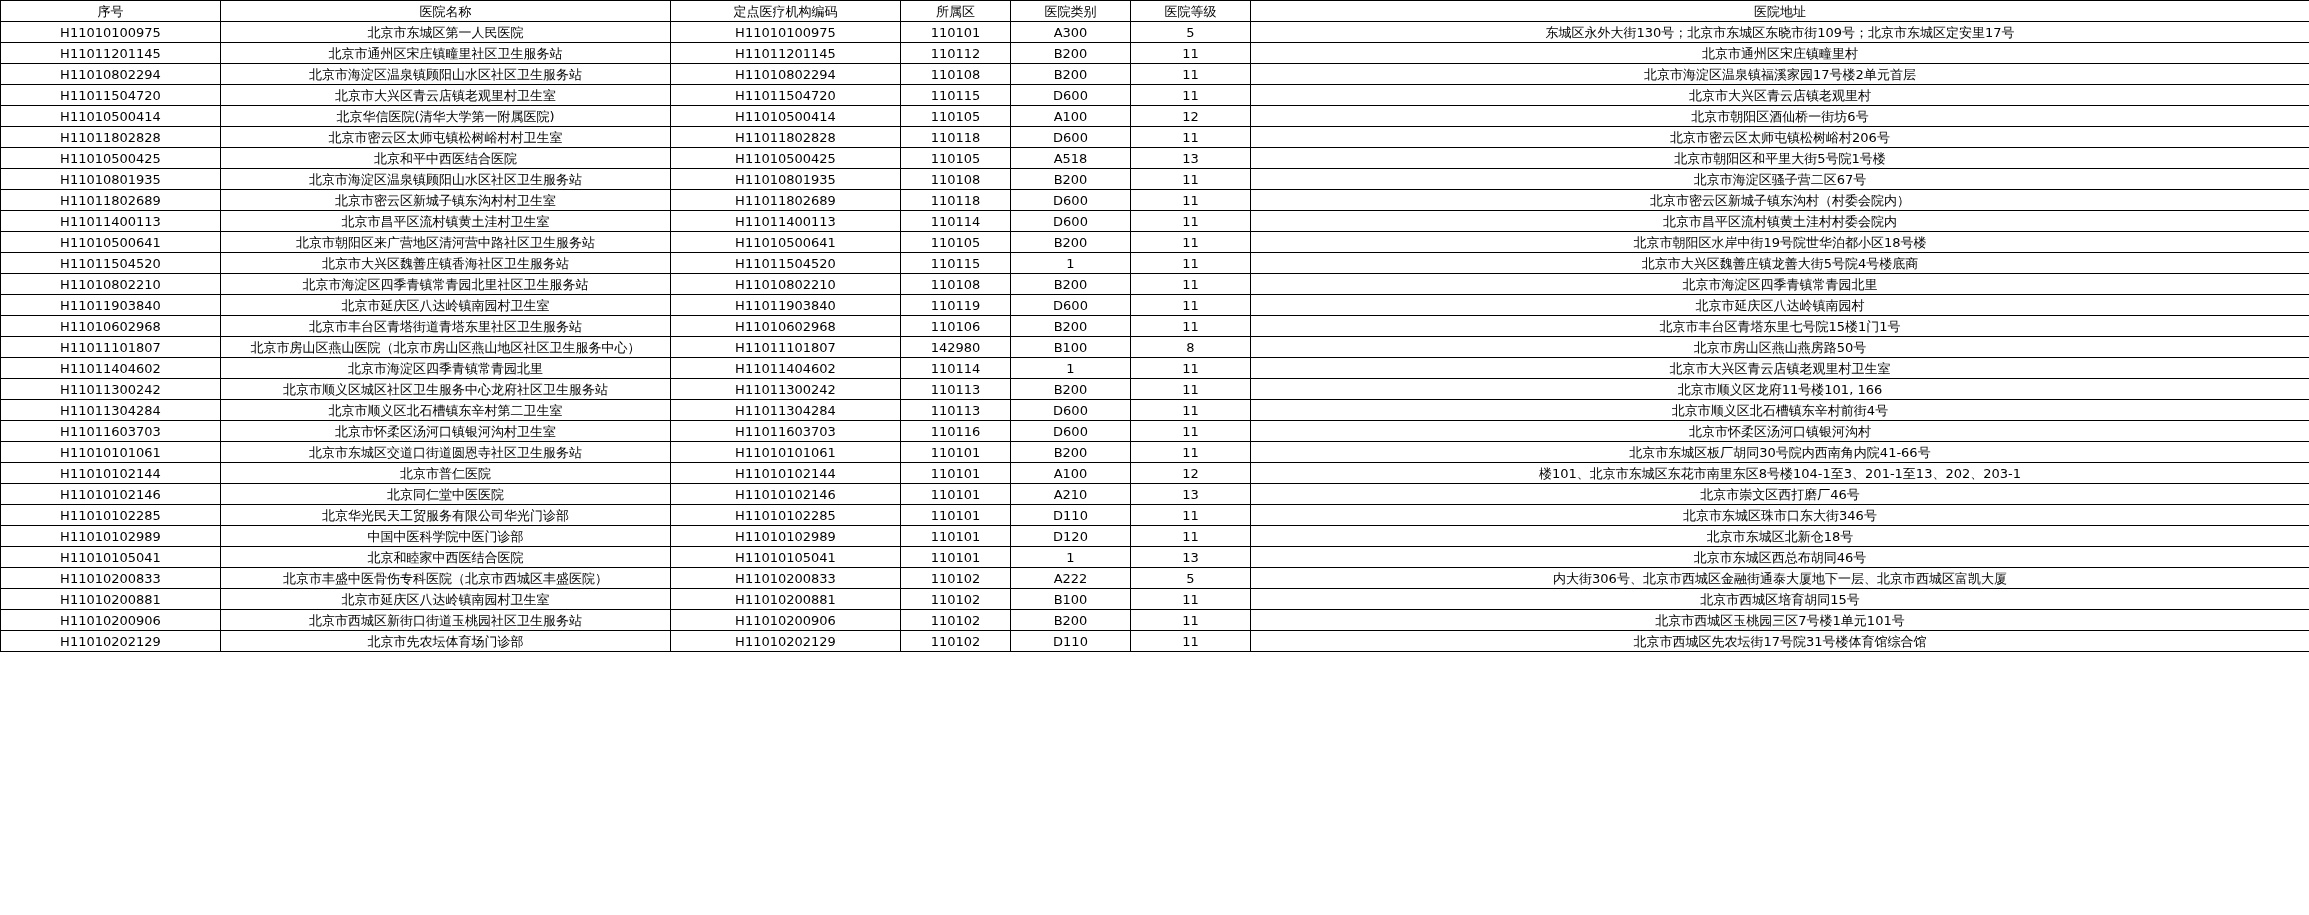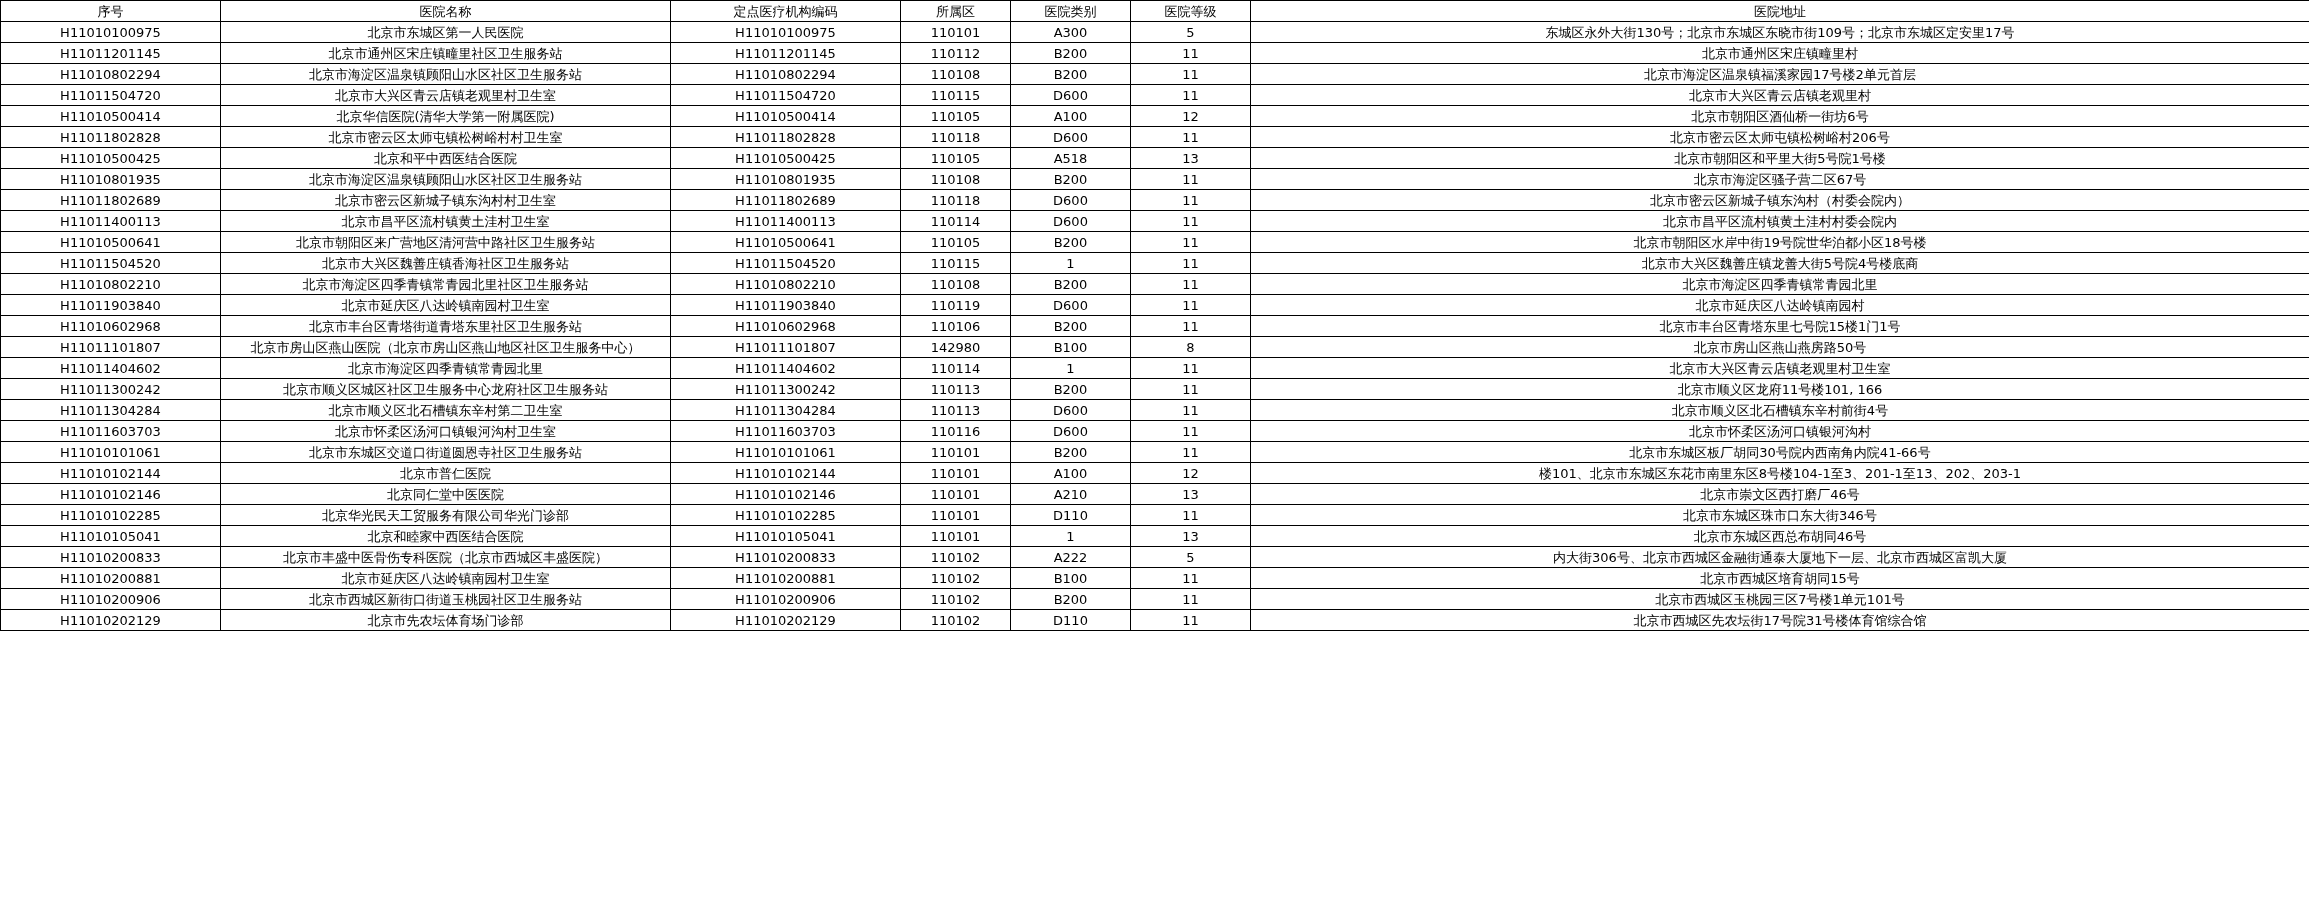--- a/index.html
+++ b/index.html
@@ -293,20 +293,29 @@
         <tr>
           <td class="code">H11010102285</td>
           <td>北京华光民天工贸服务有限公司华光门诊部</td>
           <td class="code">H11010102285</td>
           <td class="code">110101</td>
           <td>D110</td>
           <td class="num">11</td>
           <td class="addr">北京市东城区珠市口东大街346号</td>
         </tr>
         <tr>
+          <td class="code">H11010102989</td>
+          <td>中国中医科学院中医门诊部</td>
+          <td class="code">H11010102989</td>
+          <td class="code">110101</td>
+          <td>D120</td>
+          <td class="num">11</td>
+          <td class="addr">北京市东城区北新仓18号</td>
+        </tr>
+        <tr>
           <td class="code">H11010105041</td>
           <td>北京和睦家中西医结合医院</td>
           <td class="code">H11010105041</td>
           <td class="code">110101</td>
           <td>1</td>
           <td class="num">13</td>
           <td class="addr">北京市东城区西总布胡同46号</td>
         </tr>
         <tr>
           <td class="code">H11010200833</td>

